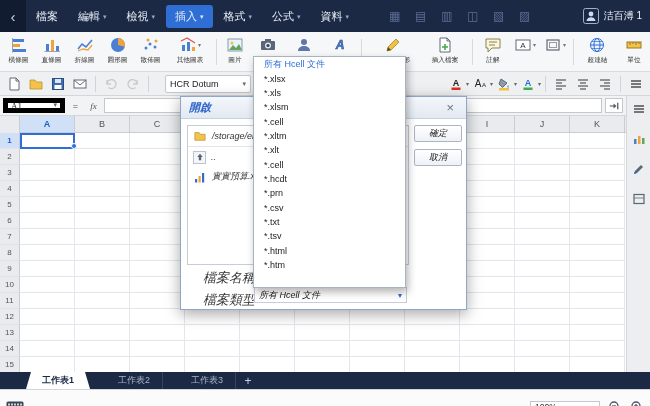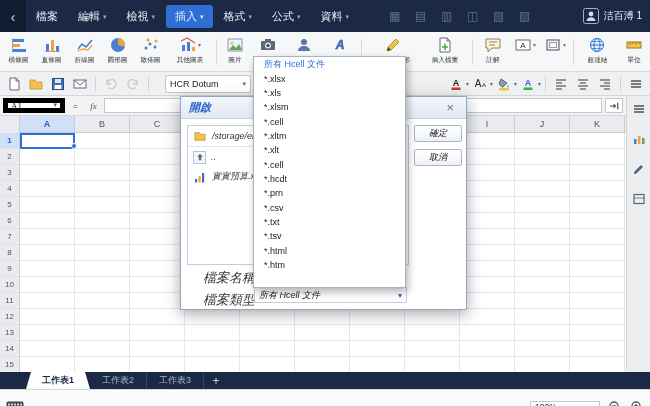--- a/index.html
+++ b/index.html
@@ -93,21 +93,21 @@
   
   .right-rail{position:absolute;right:0;top:96px;width:24px;height:276px;background:#eceef0;
               border-left:1px solid #d4d7da;display:flex;flex-direction:column;align-items:center;
               padding-top:5px;gap:14px;box-sizing:border-box;}
   .rail-btn{width:16px;height:16px;display:flex;align-items:center;justify-content:center;}
   .rail-btn svg{width:14px;height:14px;display:block;}
 
   
   .sheetbar{position:absolute;left:0;top:372px;width:100%;height:17px;background:#1b2945;
             display:flex;align-items:stretch;padding-left:26px;box-sizing:border-box;}
-  .tabs{display:flex;height:100%;}
+  .tabs{display:flex;height:100%;gap:16px;}
   .tab{height:100%;display:flex;align-items:center;justify-content:center;font-size:9px;
        color:#a9b4c8;padding:0 12px;}
   .tab.active{background:#fff;color:#1b2945;clip-path:polygon(5px 0,calc(100% - 5px) 0,100% 100%,0 100%);
               padding:0 16px;font-weight:bold;}
   .tab:not(.active){border-right:1px solid #324566;}
   .tab-add{width:24px;height:100%;color:#c6cfde;font-size:12px;display:flex;align-items:center;
            justify-content:center;}
 
   
   .statusbar{position:absolute;left:0;top:389px;width:100%;height:17px;background:#fbfbfc;

